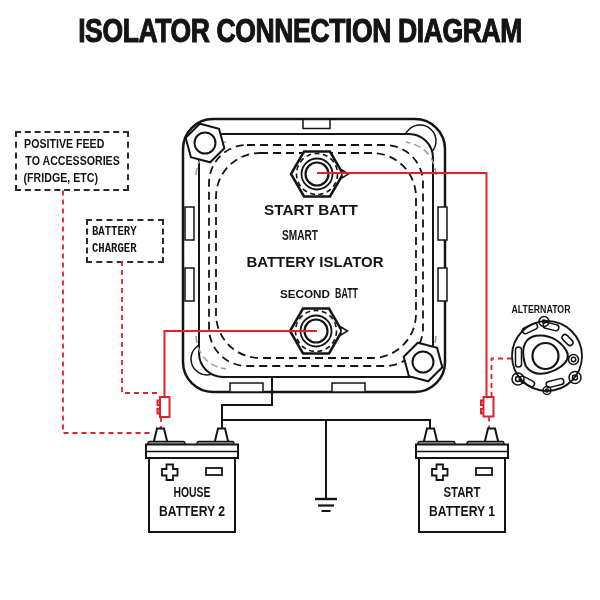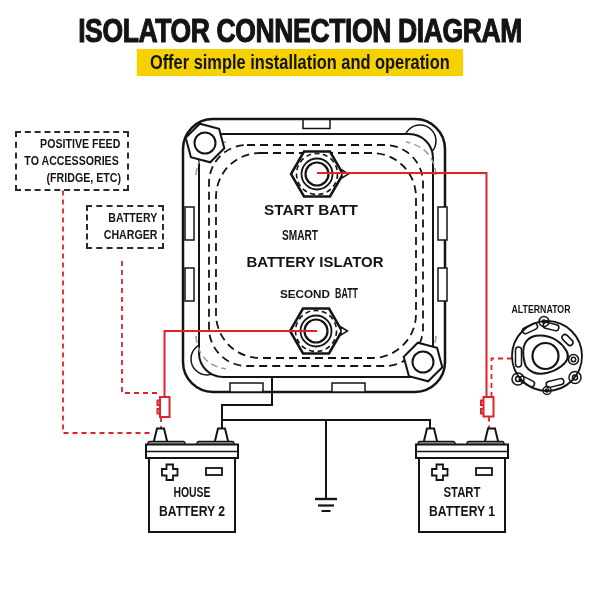--- a/index.html
+++ b/index.html
@@ -7,47 +7,44 @@
         font-family:"Liberation Sans",sans-serif;color:var(--ink,#141414);border-radius:22px;}
   .title{position:absolute;left:0;top:11px;width:600px;height:38px;line-height:38px;
          text-align:center;font-size:34px;font-weight:700;letter-spacing:-.5px;
          color:var(--ink,#141414);transform:scaleX(.78);transform-origin:50% 50%;
          -webkit-text-stroke:1.1px var(--ink,#141414);white-space:nowrap;}
   .banner-row{position:absolute;left:0;top:49px;width:600px;display:flex;justify-content:center;}
   .banner{display:inline-block;background:var(--banner_yellow,#F5D100);color:var(--ink,#141414);
           font-size:20px;font-weight:700;line-height:27px;padding:0 16px;white-space:nowrap;
           transform:scaleX(.82);transform-origin:50% 50%;}
   .dbox{position:absolute;border:2px dashed #2b2b2b;display:flex;flex-direction:column;
-        justify-content:center;align-items:flex-end;background:#fff;}
+        justify-content:center;align-items:flex-start;background:#fff;}
   .dbox .ln{font-size:12.5px;font-weight:700;line-height:17px;white-space:nowrap;
             transform:scaleX(.85);transform-origin:50% 50%;color:var(--ink,#141414);}
   .pf{left:15px;top:131px;width:110px;height:56px;}
-  .bc{left:86px;top:205px;width:74px;height:40px;}
+  .bc{left:86px;top:219px;width:74px;height:40px;font-family:Liberation Mono, monospace;}
   svg{position:absolute;left:0;top:0;}
   .s{stroke:var(--ink,#141414);fill:none;stroke-width:2;}
   .sf{stroke:var(--ink,#141414);fill:#fff;stroke-width:2;}
   .thin{stroke-width:1.5;}
   .thin2{stroke-width:1.8;}
   .dash{stroke-dasharray:8 5;stroke-width:1.8;fill:none;}
   .garc{stroke:var(--dash_gray,#9a9a9a);fill:none;stroke-width:1.5;stroke-dasharray:7 4;}
   .red{stroke:var(--wire_red,#E0232B);fill:none;stroke-width:2;}
   .redd{stroke:var(--wire_red,#E0232B);fill:none;stroke-width:1.8;stroke-dasharray:5 4;}
   .fuse{stroke:var(--wire_red,#E0232B);fill:#fff;stroke-width:2;}
   .pad{fill:var(--pad_gray,#9B9B9B);stroke:var(--ink,#141414);stroke-width:1.3;}
   .lbl{font-family:"Liberation Sans",sans-serif;font-weight:700;fill:var(--ink,#141414);}
 </style>
 </head>
 <body>
 
 <div class="page">
 
   <div class="title">ISOLATOR CONNECTION DIAGRAM</div>
-  <div class="banner-row">
-    <div class="banner">Offer simple installation and operation</div>
-  </div>
 
   <div class="dbox pf">
     <div class="ln">POSITIVE FEED</div>
     <div class="ln">TO ACCESSORIES</div>
     <div class="ln">(FRIDGE, ETC)</div>
   </div>
 
   <div class="dbox bc">
     <div class="ln">BATTERY</div>
     <div class="ln">CHARGER</div>

